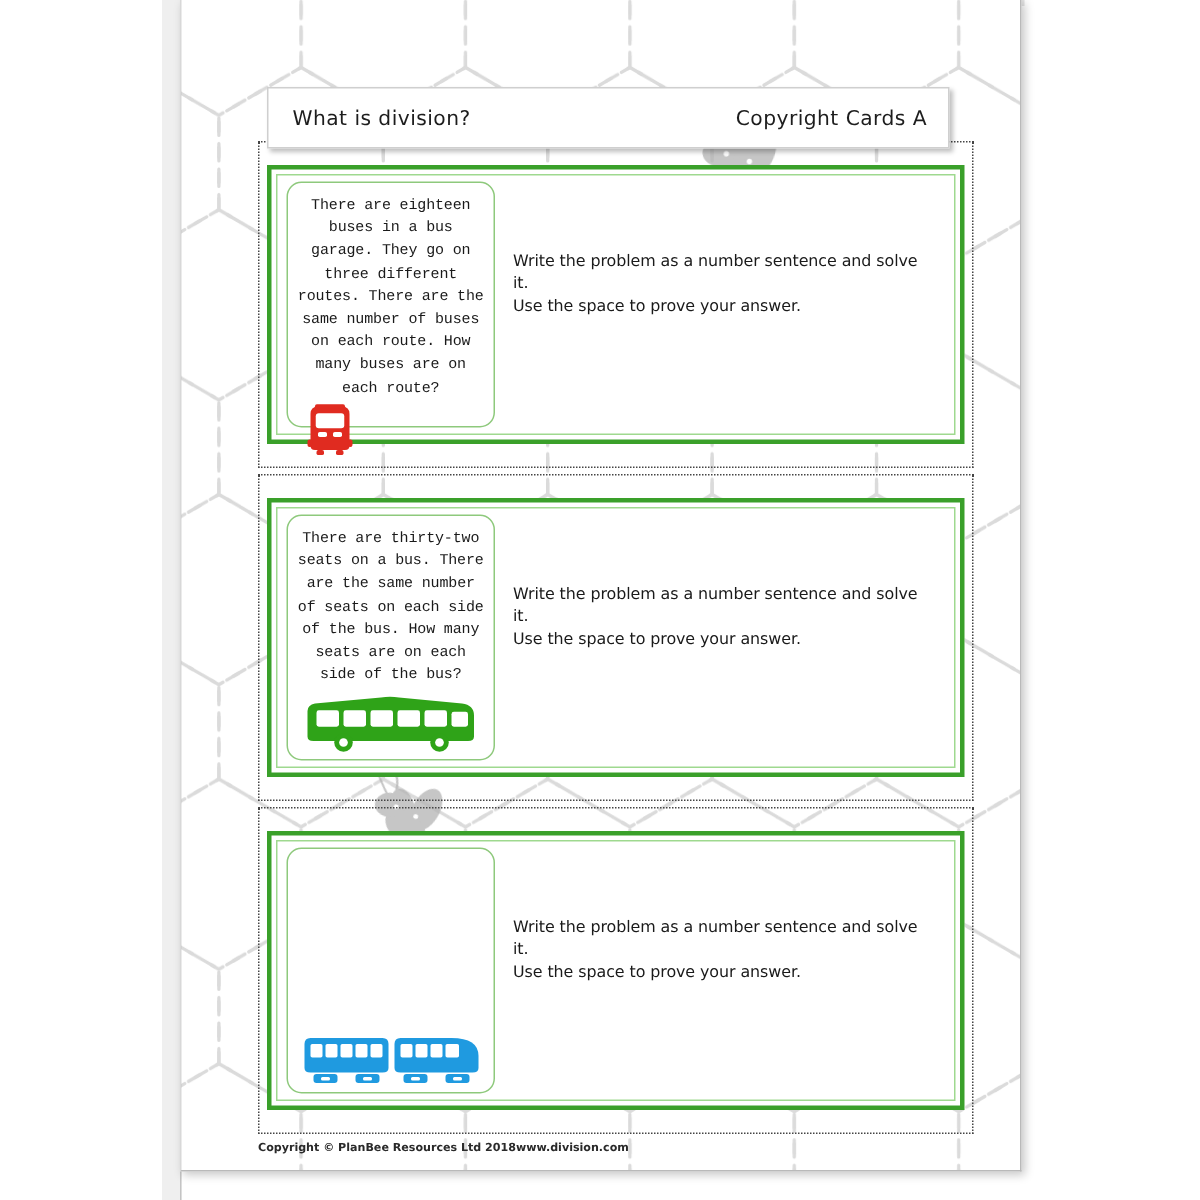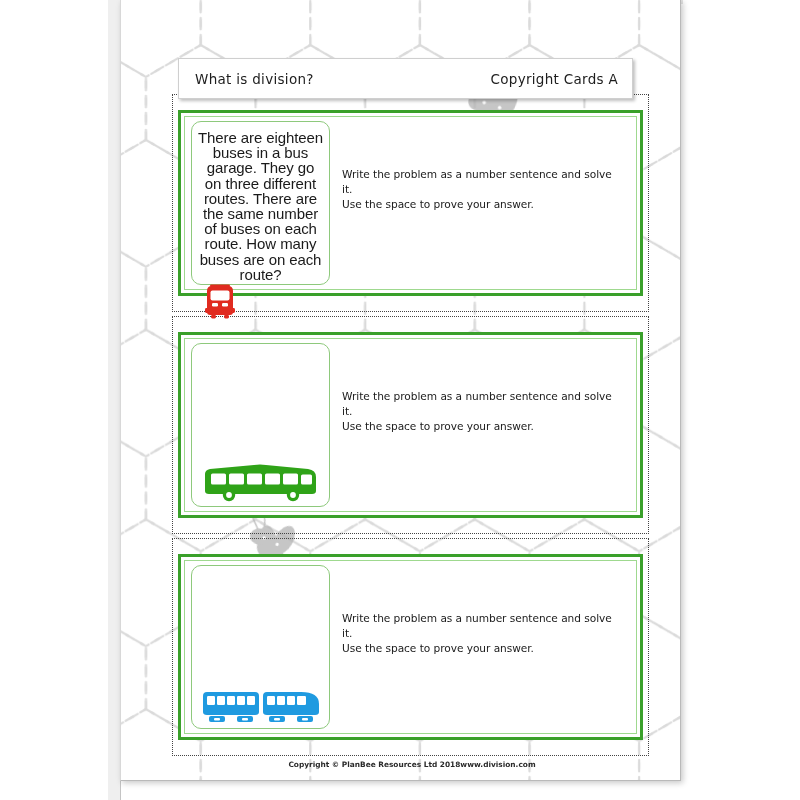--- a/index.html
+++ b/index.html
@@ -123,22 +123,22 @@
     background: #ffffff;
     border: 1px solid #8ec97c;
     border-radius: 10px;
     padding: 8px 6px 4px 6px;
     display: flex;
     flex-direction: column;
     align-items: center;
     z-index: 3;
   }
   .problem-text {
-    font-family: Liberation Sans, sans-serif;
-    font-size: 15px;
+    font-family: Liberation Mono, monospace;
+    font-size: 10px;
     line-height: 15.2px;
     color: #1a1a1a;
     text-align: center;
     letter-spacing: -0.1px;
   }
   .vehicle {
     margin-top: auto;
     width: 100%;
     display: flex;
     justify-content: center;
@@ -164,21 +164,21 @@
   }
   .instruction .l1 { display: block; text-align: left; margin-top: 40px; }
   .instruction .l2 { display: block; text-align: left; padding-right: 2px; }
 
   
   #footer {
     position: absolute;
     left: 51px; top: 760px;
     width: 480px;
     display: flex;
-    justify-content: center;
+    justify-content: flex-start;
     align-items: baseline;
     z-index: 60;
   }
   .foot-text {
     font-family: "DejaVu Sans", sans-serif;
     font-size: 7.4px;
     font-weight: bold;
     color: #2a2a2a;
     white-space: nowrap;
   }
@@ -229,20 +229,21 @@
             <span class="l2">Use the space to prove your answer.</span>
           </div>
         </div>
       </div>
     </div>
 
     <div class="card" id="card2">
       <div class="card-inner-rule"></div>
       <div class="card-body">
         <div class="problem-box">
+          <div class="problem-text">There are thirty-two seats on a bus. There are the same number of seats on each side of the bus. How many seats are on each side of the bus?</div>
           <div class="vehicle">
             <svg width="118" height="42" viewBox="0 0 118 42">
               <path d="M3 14 Q3 10 8 9 L52 5 Q58 4 64 5 L106 9 Q114 10 114 17 L114 31 Q114 34 110 34 L7 34 Q3 34 3 31 Z" fill="#2fa318"></path>
               <rect x="9" y="13.5" width="15" height="11" rx="1.6" fill="#ffffff"></rect>
               <rect x="27" y="13.5" width="15" height="11" rx="1.6" fill="#ffffff"></rect>
               <rect x="45" y="13.5" width="15" height="11" rx="1.6" fill="#ffffff"></rect>
               <rect x="63" y="13.5" width="15" height="11" rx="1.6" fill="#ffffff"></rect>
               <rect x="81" y="13.5" width="15" height="11" rx="1.6" fill="#ffffff"></rect>
               <rect x="99" y="14.5" width="11" height="10" rx="1.6" fill="#ffffff"></rect>
               <circle cx="27" cy="35" r="6.2" fill="#2fa318"></circle>

